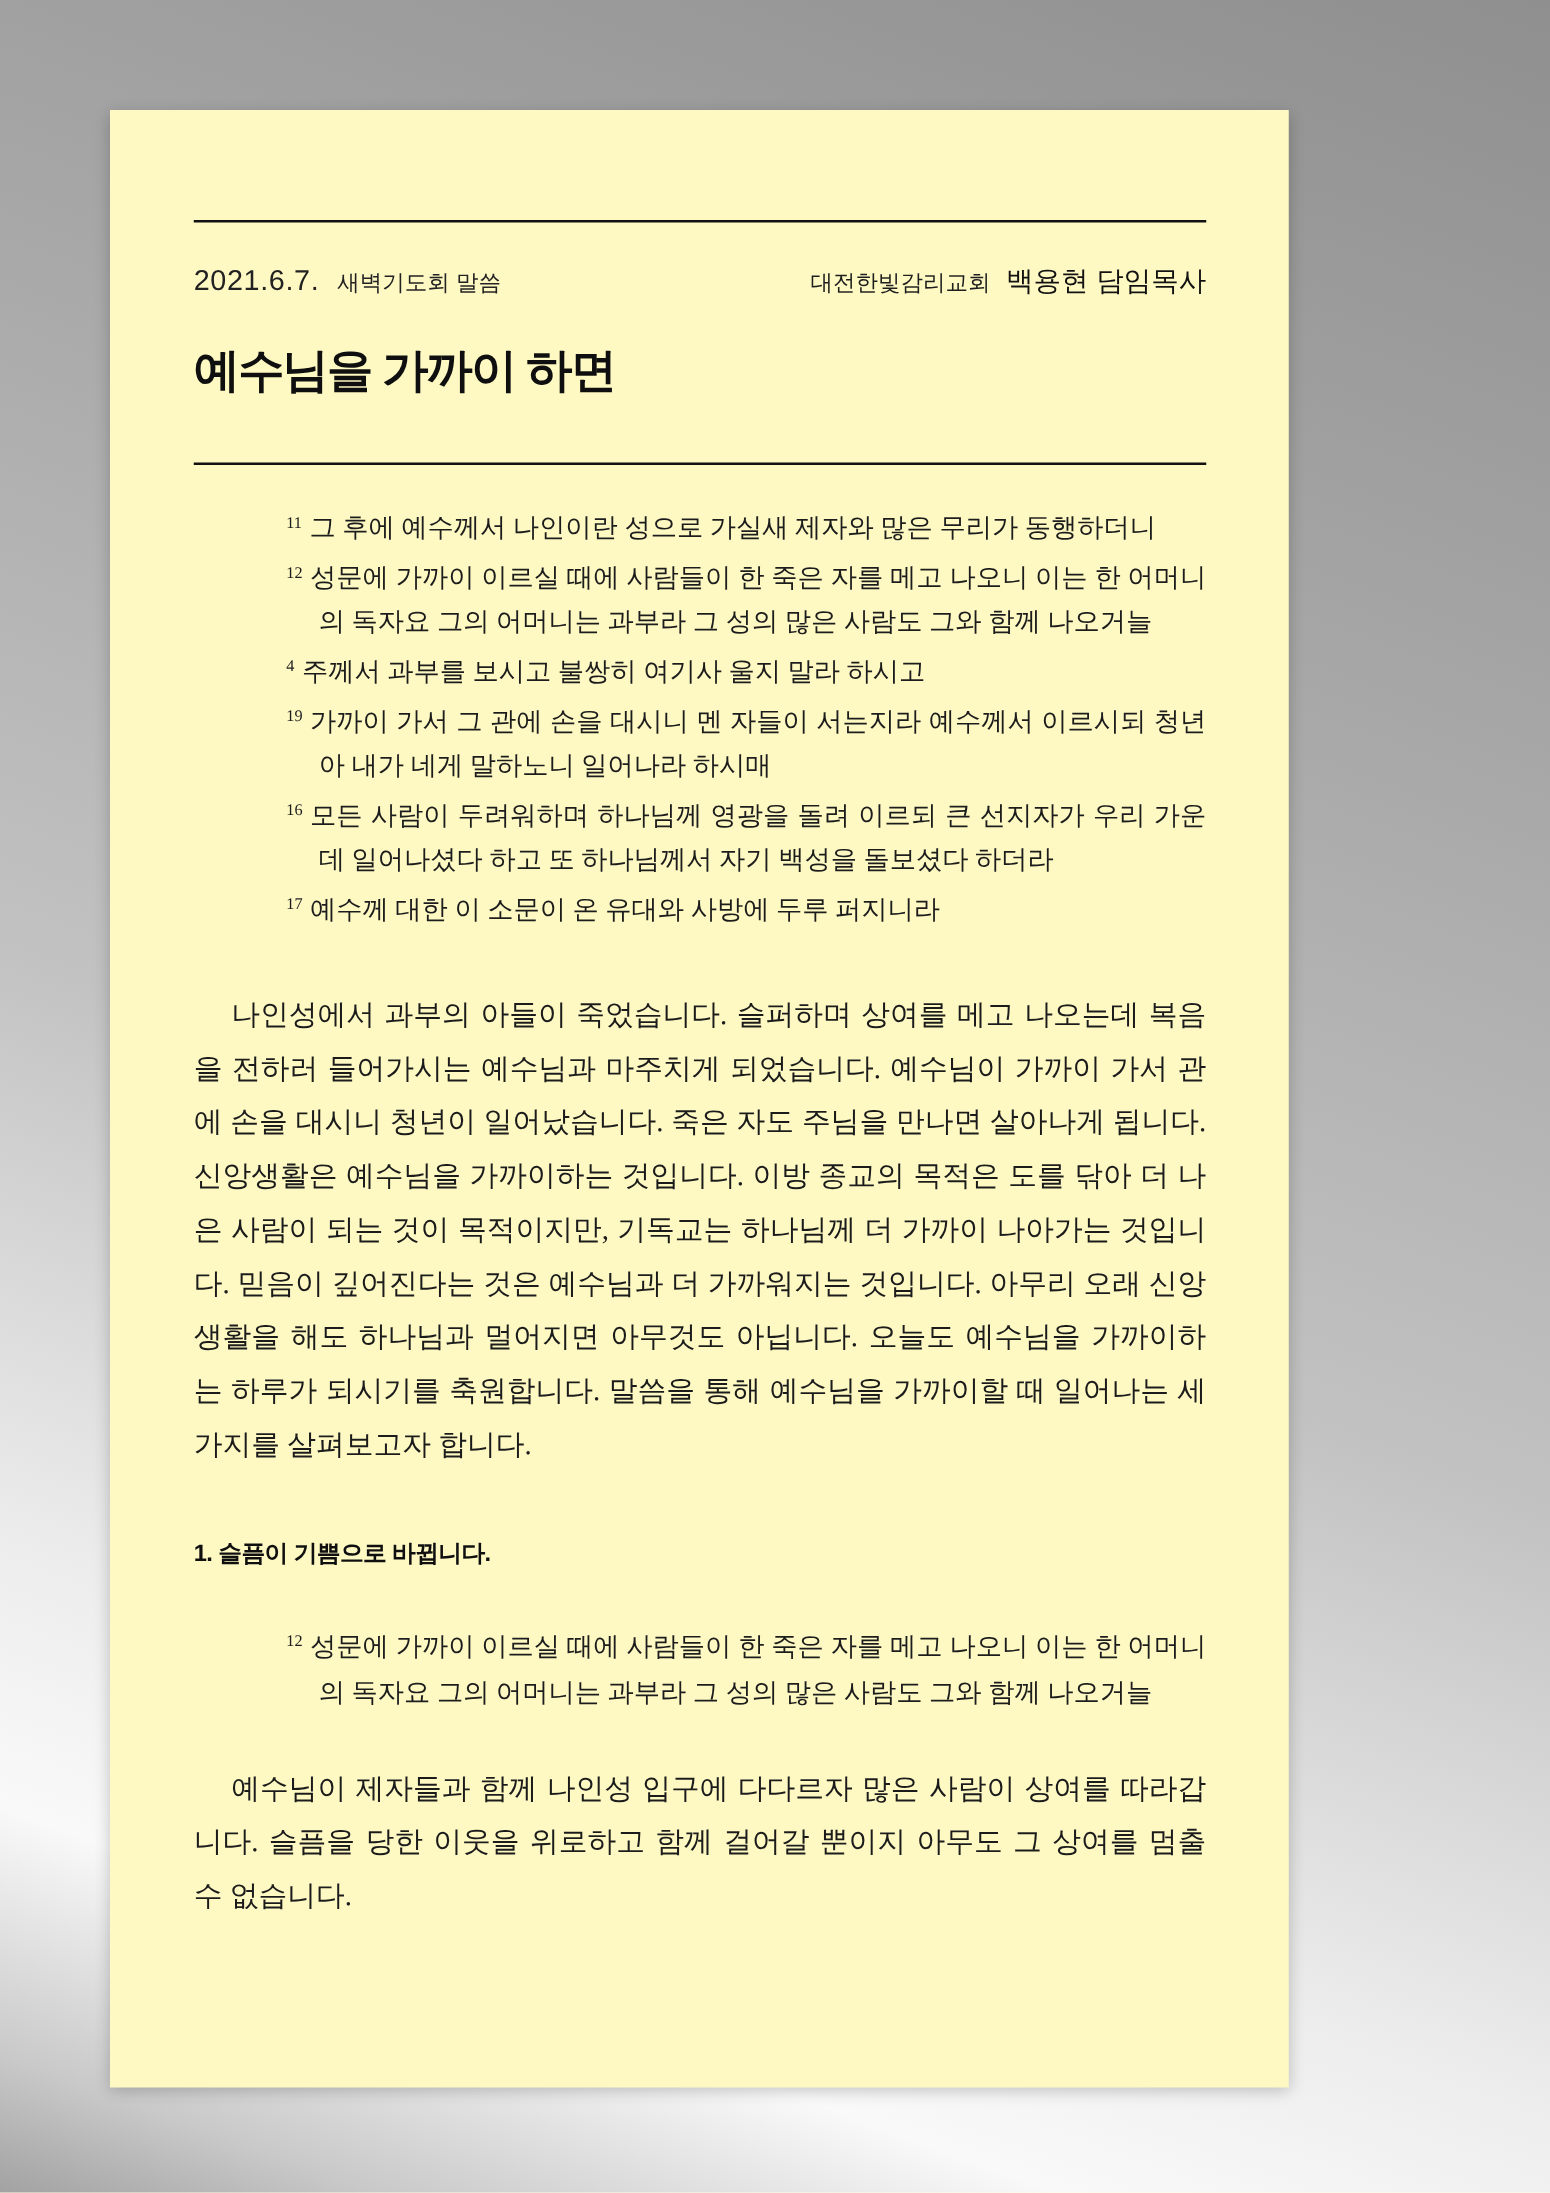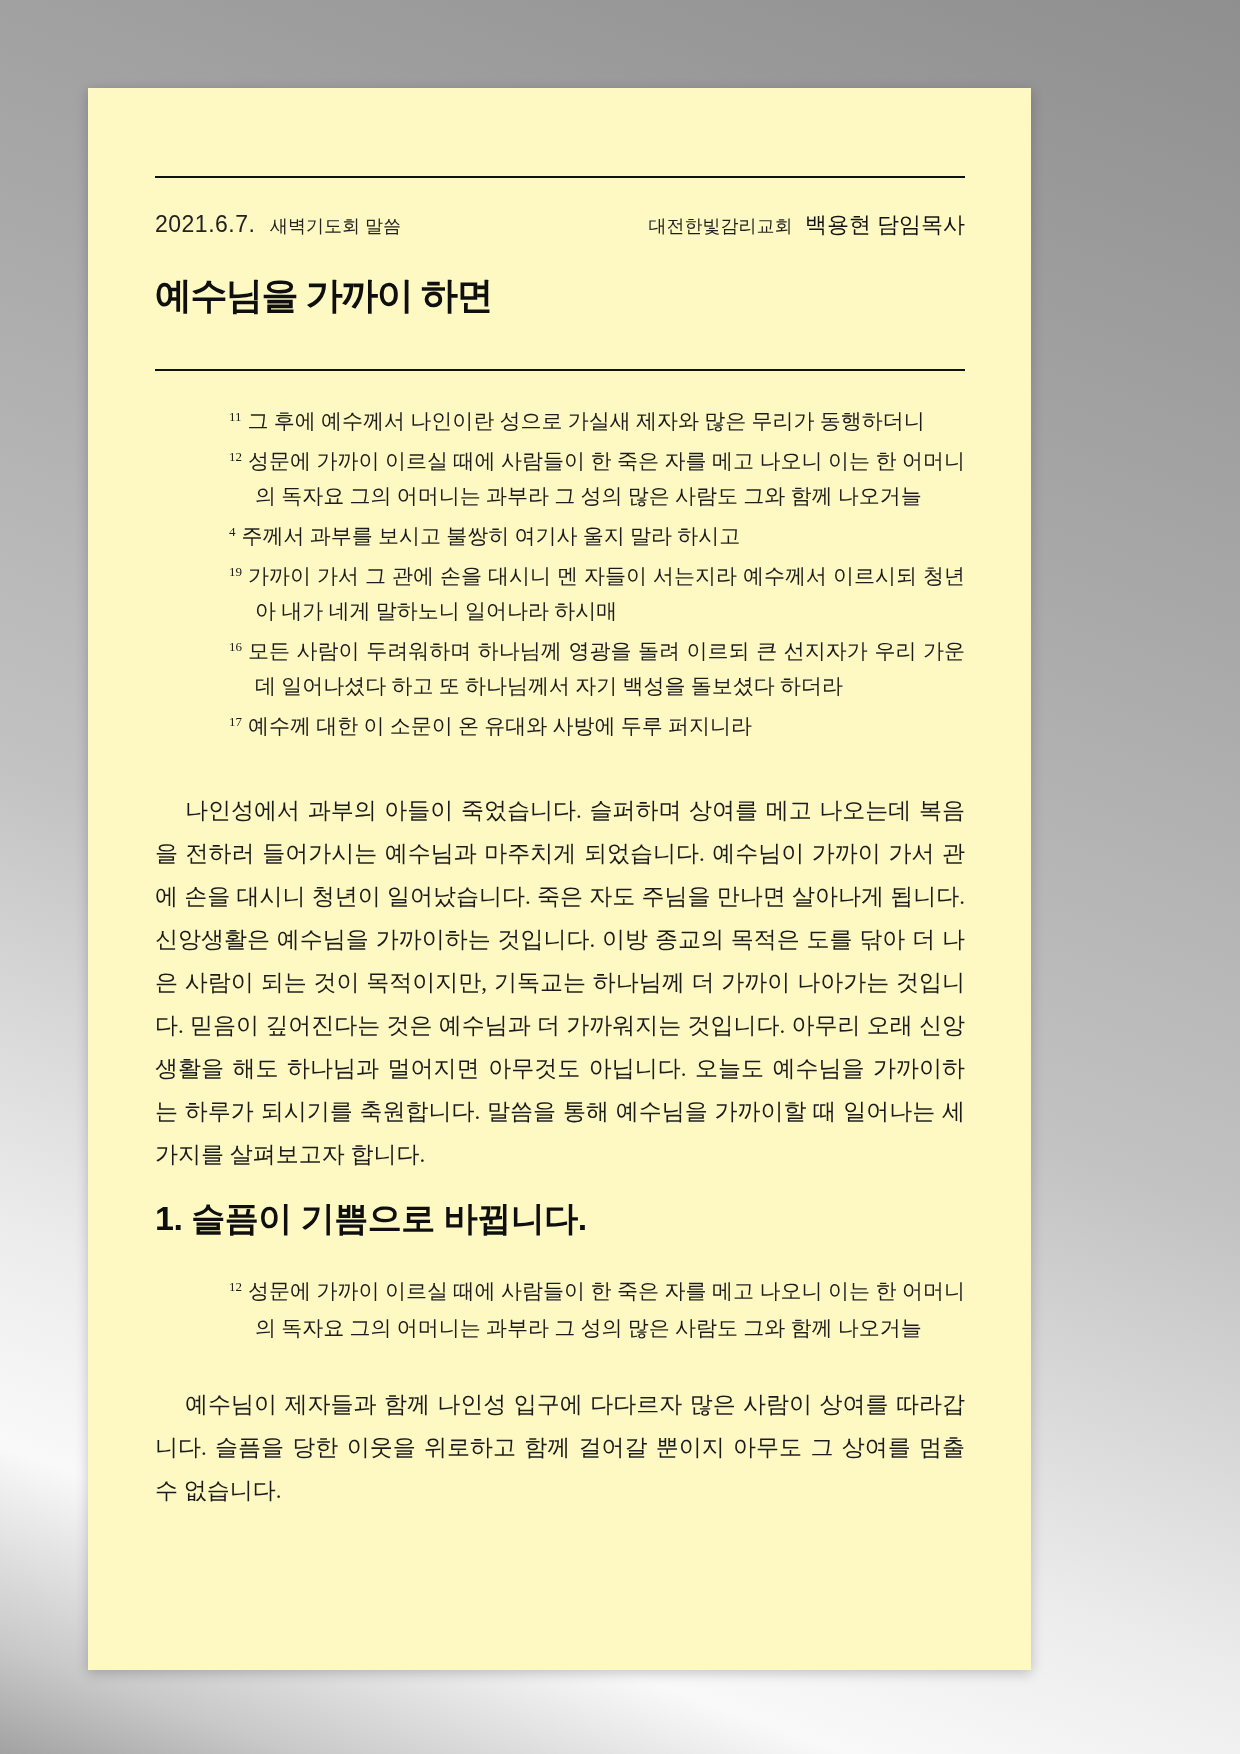--- a/index.html
+++ b/index.html
@@ -89,22 +89,22 @@
   .body-para {
     font-size: 23px;
     line-height: 43px;
     text-align: justify;
     word-break: break-all;
     text-indent: 30px;
     color: #1b1b1b;
   }
   .intro-para { margin-top: 45px; }
   .section-heading {
-    margin-top: 22px;
-    font-size: 34px;
+    margin-top: 47px;
+    font-size: 19px;
     font-weight: 700;
     letter-spacing: -0.5px;
     line-height: 40px;
     color: #0f0f0f;
   }
   .quote-block {
     margin-top: 30px;
     margin-left: 74px;
     font-size: 21px;
     line-height: 37px;

